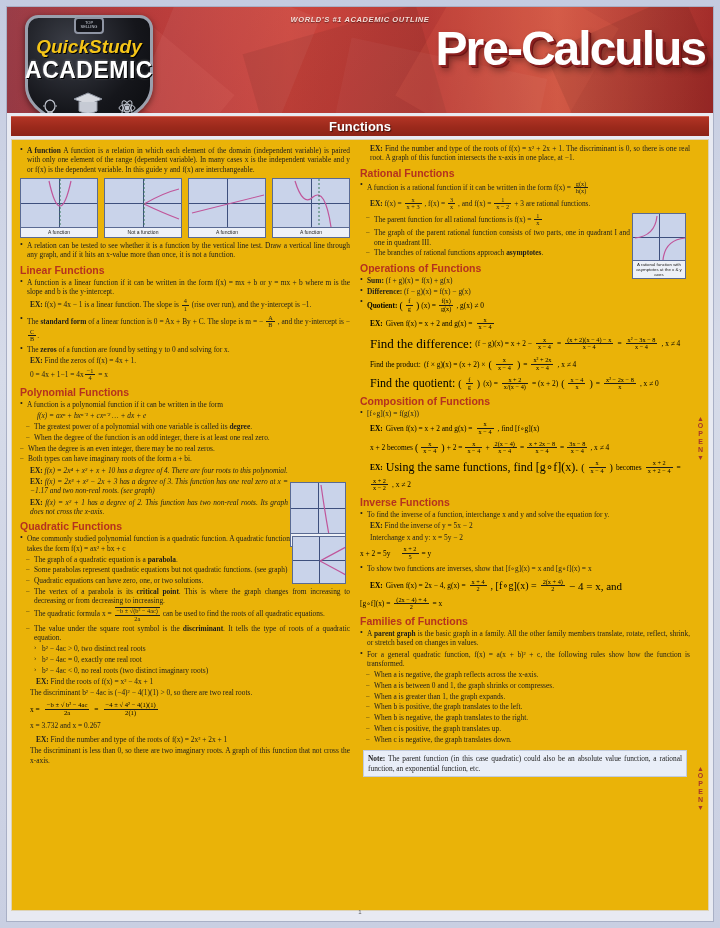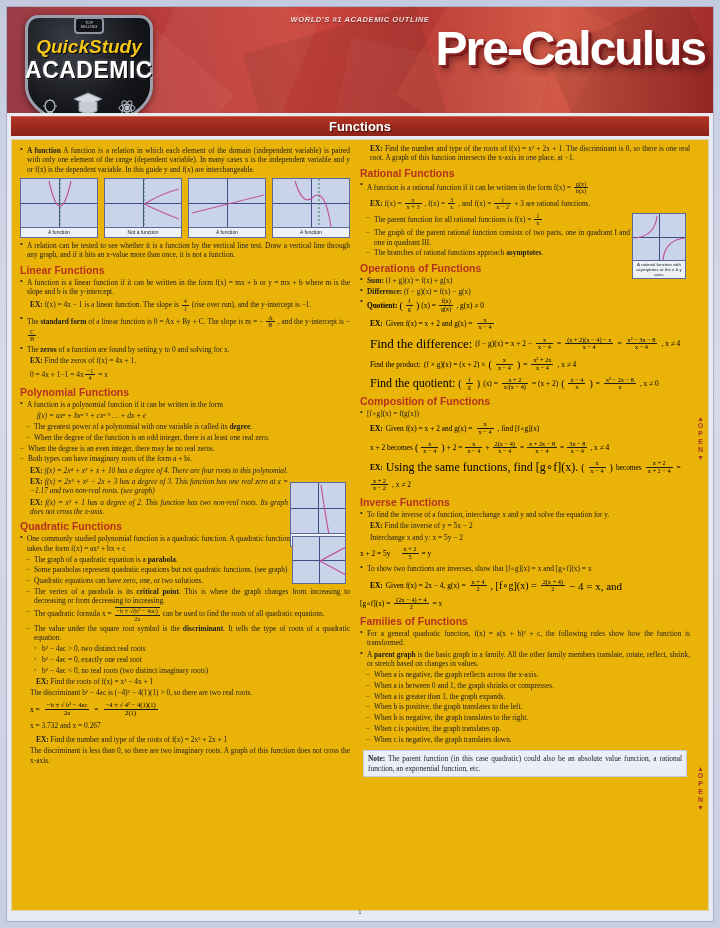--- a/index.html
+++ b/index.html
@@ -471,21 +471,21 @@
               <span class="d">2(1)</span>
             </span>
       </div>
       <div class="indent" style="margin-top:4px;">
         <p>x = 3.732 and x = 0.267</p>
       </div>
       <div class="indent2" style="margin-top:5px;">
         <p><span class="ex">EX:</span> <span>Find the number and type of the roots of f(x) = 2x² + 2x + 1</span></p>
       </div>
       <div class="indent">
-        <p>The discriminant is less than 0, so there are two imaginary roots. A graph of this function does not cross the x-axis.</p>
+        <p>The discriminant is less than 0, so there are two imaginary roots. A graph of this function that not cross the x-axis.</p>
       </div>
     </div>
 
     <div class="col">
 
       <div class="indent" style="margin-top:0;">
         <p><span class="ex">EX:</span> <span>Find the number and type of the roots of f(x) = x² + 2x + 1. The discriminant is 0, so there is one real root. A graph of this function intersects the x-axis in one place, at −1.</span></p>
       </div>
 
       <h2 class="sec">Rational Functions</h2>
@@ -729,24 +729,24 @@
         <span style="font-size:7.4px;">[g∘f](x) =</span>
         <span class="frac">
               <span class="n">(2x − 4) + 4</span>
               <span class="d">2</span>
             </span>
         <span style="font-size:7.4px;">= x</span>
       </div>
 
       <h2 class="sec">Families of Functions</h2>
       <div class="bullet">
+        <p><span>A </span><span class="b">parent graph</span><span> is the basic graph in a family. All the other family members translate, rotate, reflect, shrink, or stretch based on changes in values.</span></p>
+      </div>
+      <div class="bullet">
         <p>For a general quadratic function, f(x) = a(x + b)² + c, the following rules show how the function is transformed.</p>
-      </div>
-      <div class="bullet">
-        <p><span>A </span><span class="b">parent graph</span><span> is the basic graph in a family. All the other family members translate, rotate, reflect, shrink, or stretch based on changes in values.</span></p>
       </div>
       <div class="dash">
             <p>When a is negative, the graph reflects across the x-axis.</p>
           </div>
       <div class="dash">
             <p>When a is between 0 and 1, the graph shrinks or compresses.</p>
           </div>
       <div class="dash">
             <p>When a is greater than 1, the graph expands.</p>
           </div>

